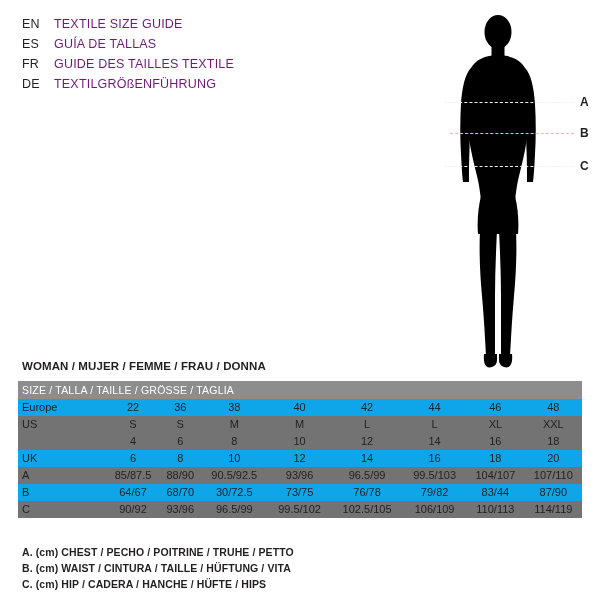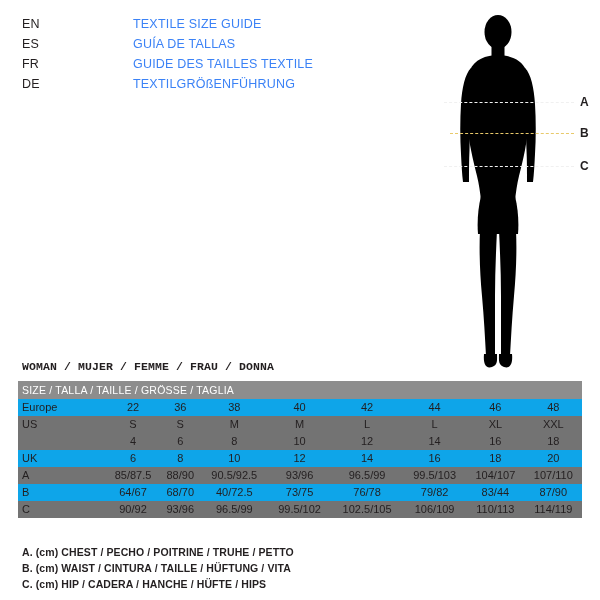--- a/index.html
+++ b/index.html
@@ -27,33 +27,31 @@
     position: absolute;
     left: 22px;
     top: 14px;
     width: 300px;
   }
   .lang-row {
     display: flex;
     align-items: baseline;
     height: 20px;
     line-height: 20px;
-    gap: 43px;
   }
   .lang-code {
     width: 32px;
     font-size: 12.5px;
     letter-spacing: 0.2px;
     color: #231f20;
   }
   .lang-title {
     font-size: 12.5px;
     letter-spacing: 0.2px;
-    color: #3b82f6;
-    margin-left: 36px;
+    color: #701a75;
   }
 
   
   .figure-wrap {
     position: absolute;
     left: 400px;
     top: 8px;
     width: 200px;
     height: 370px;
   }
@@ -79,21 +77,20 @@
 
   
   .woman-heading {
     position: absolute;
     left: 22px;
     top: 360px;
     font-size: 11.5px;
     font-weight: bold;
     letter-spacing: 0.1px;
     color: #231f20;
-    font-family: Liberation Mono, monospace;
   }
 
   
   .table-wrap {
     position: absolute;
     left: 18px;
     top: 381px;
     width: 564px;
   }
   table.size-table {
@@ -293,21 +290,21 @@
           <td>96.5/99</td>
           <td>99.5/103</td>
           <td>104/107</td>
           <td>107/110</td>
         </tr>
 
         <tr class="shaded">
           <td class="label">B</td>
           <td>64/67</td>
           <td>68/70</td>
-          <td>40/72.5</td>
+          <td>30/72.5</td>
           <td>73/75</td>
           <td>76/78</td>
           <td>79/82</td>
           <td>83/44</td>
           <td>87/90</td>
         </tr>
 
         <tr class="plain">
           <td class="label">C</td>
           <td>90/92</td>

